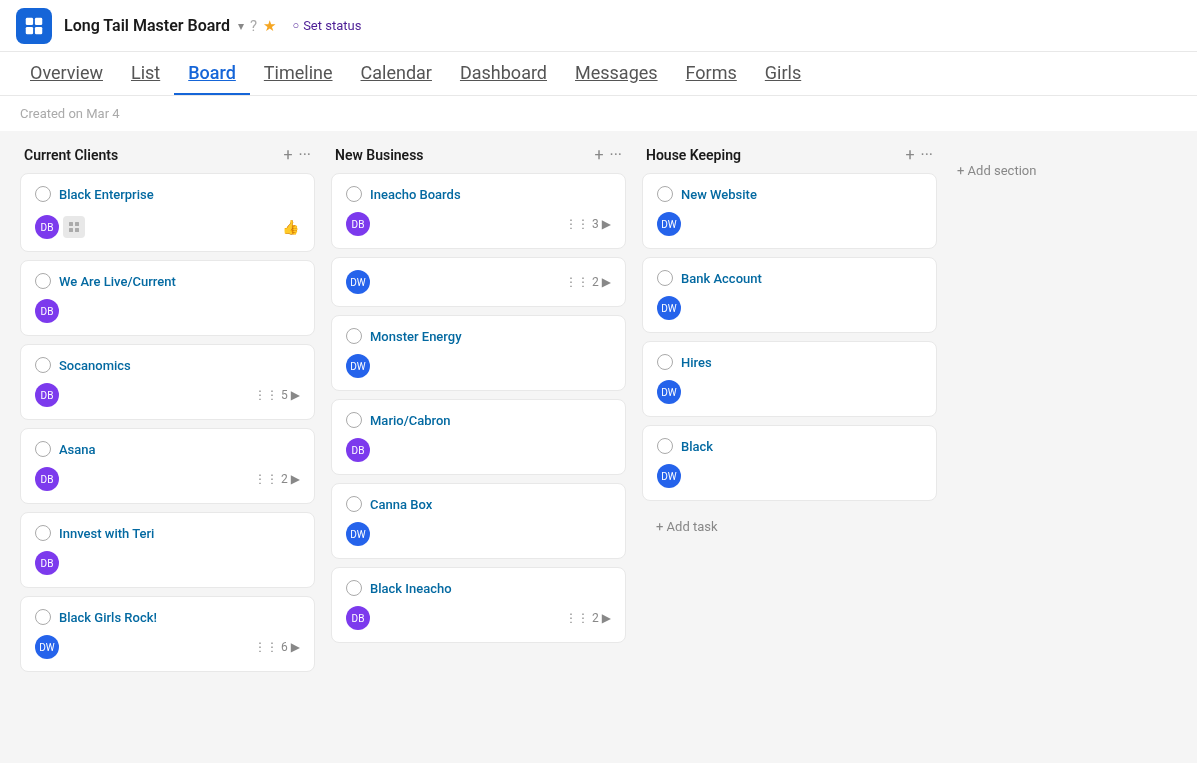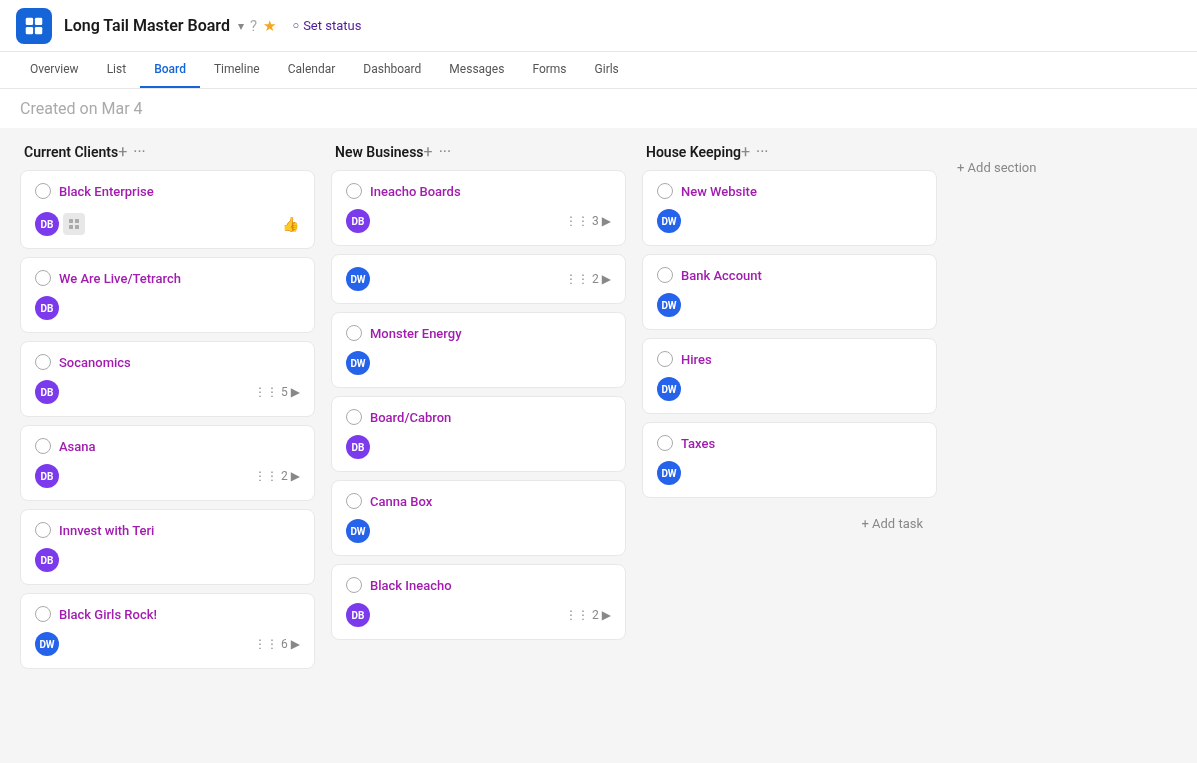--- a/index.html
+++ b/index.html
@@ -64,54 +64,55 @@
     .nav-tabs {
       background: #fff;
       border-bottom: 1px solid #e8e8e8;
       display: flex;
       align-items: center;
       padding: 0 16px;
       gap: 0;
     }
     .nav-tab {
       padding: 10px 14px;
-      font-size: 12px;
+      font-size: 18px;
       color: #555;
       cursor: pointer;
       border-bottom: 2px solid transparent;
       white-space: nowrap;
+      text-decoration: underline;
     }
     .nav-tab.active {
       color: #1565d8;
       border-bottom: 2px solid #1565d8;
       font-weight: 500;
     }
     
     .created-label {
-      font-size: 16px;
+      font-size: 13px;
       color: #aaa;
       padding: 10px 20px;
       background: #fff;
     }
     
     .board-area {
       display: flex;
       gap: 16px;
       padding: 16px 20px;
       overflow-x: auto;
       min-height: calc(763px - 120px);
     }
     .column {
       width: 295px;
       flex-shrink: 0;
     }
     .column-header {
       display: flex;
       align-items: center;
-      justify-content: flex-start;
+      justify-content: space-between;
       margin-bottom: 10px;
       padding: 0 4px;
     }
     .column-title {
       font-size: 14px;
       font-weight: 600;
       color: #1a1a1a;
     }
     .column-actions {
       display: flex;
@@ -149,21 +150,21 @@
       height: 16px;
       border: 1.5px solid #aaa;
       border-radius: 50%;
       flex-shrink: 0;
       display: flex;
       align-items: center;
       justify-content: center;
     }
     .card-name {
       font-size: 13px;
-      color: #a21caf;
+      color: #0369a1;
       font-weight: 500;
     }
     .card-menu {
       color: #bbb;
       font-size: 16px;
       cursor: pointer;
       opacity: 0;
     }
     .card-footer {
       display: flex;
@@ -176,21 +177,21 @@
       gap: 4px;
     }
     .avatar {
       width: 24px;
       height: 24px;
       border-radius: 50%;
       display: flex;
       align-items: center;
       justify-content: center;
       font-size: 10px;
-      font-weight: 700;
+      font-weight: 400;
       color: #fff;
       flex-shrink: 0;
     }
     .avatar-db { background: #7c3aed; }
     .avatar-dw { background: #2563eb; }
     .avatar-square {
       width: 22px;
       height: 22px;
       border-radius: 4px;
       background: #e8e8e8;
@@ -220,21 +221,21 @@
       margin-top: 8px;
       display: flex;
       align-items: center;
       gap: 4px;
     }
     .add-task-btn {
       color: #888;
       font-size: 13px;
       cursor: pointer;
       padding: 10px 14px;
-      text-align: right;
+      text-align: left;
     }
   </style>
 </head>
 <body>
 
 <div class="app-header">
   <div class="app-logo">
     <svg viewBox="0 0 24 24" fill="white">
       <rect x="3" y="3" width="8" height="8" rx="1.5"></rect>
       <rect x="13" y="3" width="8" height="8" rx="1.5"></rect>
@@ -301,21 +302,21 @@
           </div>
         </div>
         <span class="card-like">👍</span>
       </div>
     </div>
 
     <div class="card">
       <div class="card-title-row">
         <div class="card-title-left">
           <div class="check-icon"></div>
-          <span class="card-name">We Are Live/Tetrarch</span>
+          <span class="card-name">We Are Live/Current</span>
         </div>
       </div>
       <div class="card-footer">
         <div class="card-avatars">
           <div class="avatar avatar-db">DB</div>
         </div>
       </div>
     </div>
 
     <div class="card">
@@ -442,21 +443,21 @@
         <div class="card-avatars">
           <div class="avatar avatar-dw">DW</div>
         </div>
       </div>
     </div>
 
     <div class="card">
       <div class="card-title-row">
         <div class="card-title-left">
           <div class="check-icon"></div>
-          <span class="card-name">Board/Cabron</span>
+          <span class="card-name">Mario/Cabron</span>
         </div>
       </div>
       <div class="card-footer">
         <div class="card-avatars">
           <div class="avatar avatar-db">DB</div>
         </div>
       </div>
     </div>
 
     <div class="card">
@@ -541,21 +542,21 @@
         <div class="card-avatars">
           <div class="avatar avatar-dw">DW</div>
         </div>
       </div>
     </div>
 
     <div class="card">
       <div class="card-title-row">
         <div class="card-title-left">
           <div class="check-icon"></div>
-          <span class="card-name">Taxes</span>
+          <span class="card-name">Black</span>
         </div>
       </div>
       <div class="card-footer">
         <div class="card-avatars">
           <div class="avatar avatar-dw">DW</div>
         </div>
       </div>
     </div>
 
     <div class="add-task-btn">+ Add task</div>

